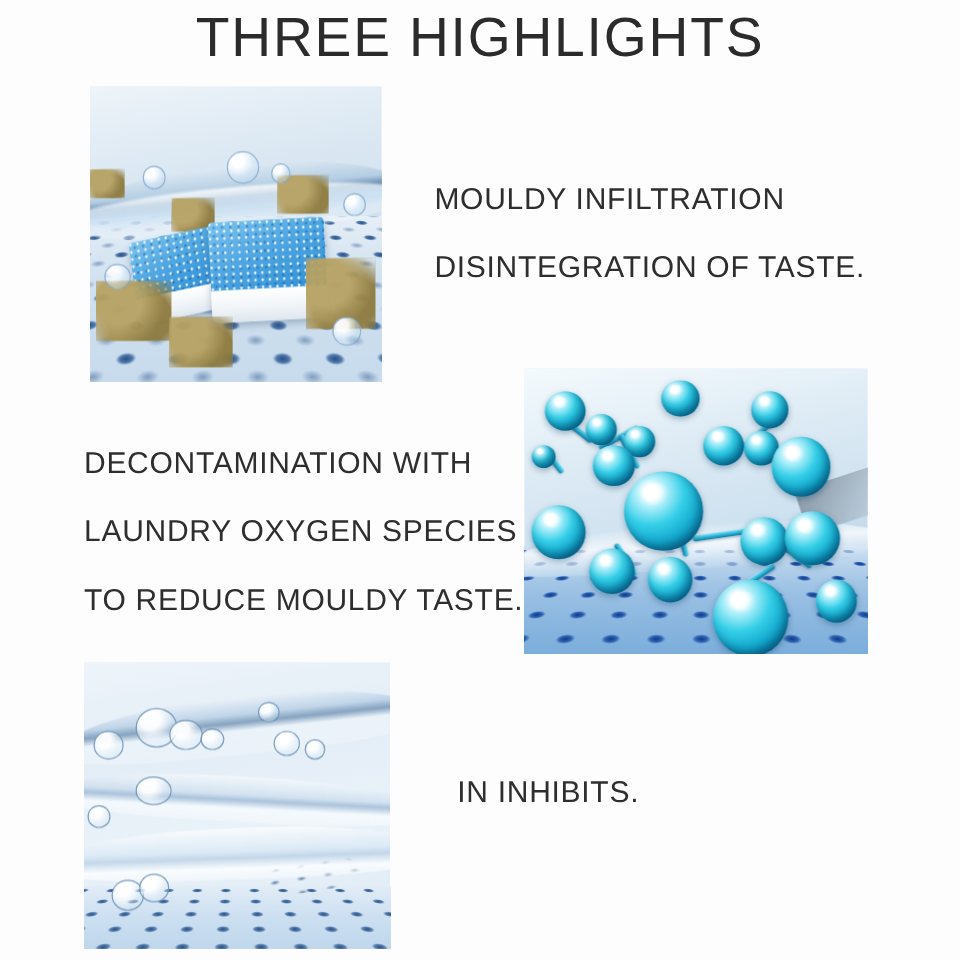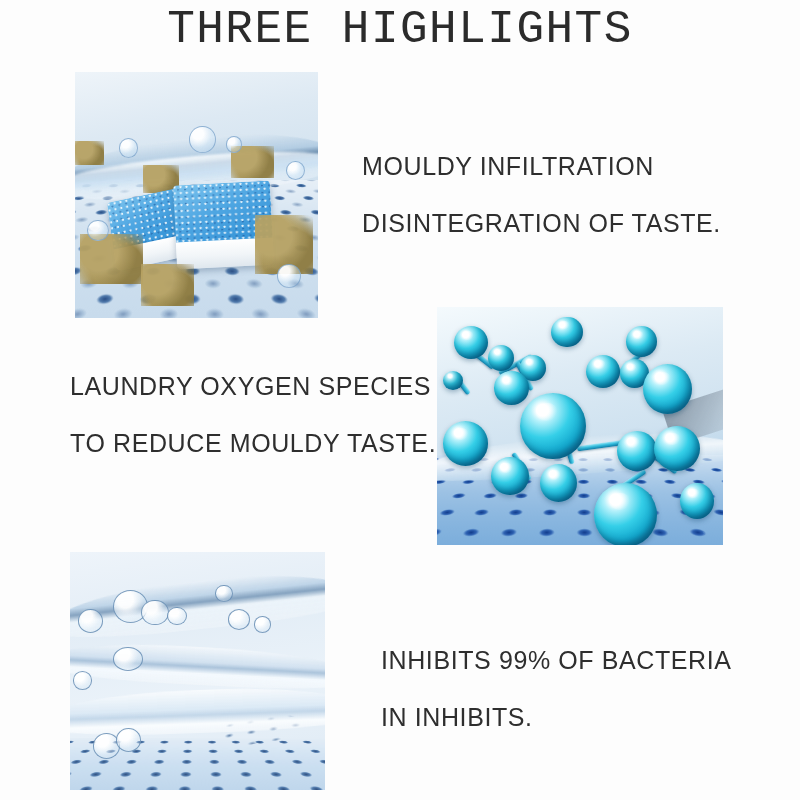--- a/index.html
+++ b/index.html
@@ -25,21 +25,20 @@
     position: absolute;
     left: 0;
     top: 4px;
     width: 800px;
     text-align: center;
     font-size: 46px;
     letter-spacing: 1.5px;
     font-weight: 400;
     color: #2b2b2b;
     white-space: nowrap;
-    font-family: Liberation Mono, monospace;
   }
 
   
   .copy {
     position: absolute;
     color: #2e2e2e;
     font-size: 25px;
     font-weight: 500;
     letter-spacing: 0.6px;
     line-height: 57px;
@@ -325,20 +324,21 @@
       <div class="bub" style="left:83%;top:78%;width:9%;height:9%;"></div>
     </div>
   </div>
 
   <div class="copy" id="copy-rapid">
     <span class="line">MOULDY INFILTRATION</span>
     <span class="line">DISINTEGRATION OF TASTE.</span>
   </div>
 
   <div class="copy" id="copy-decontam">
+    <span class="line">DECONTAMINATION WITH</span>
     <span class="line">LAUNDRY OXYGEN SPECIES</span>
     <span class="line">TO REDUCE MOULDY TASTE.</span>
   </div>
 
   <div class="photo" id="photo-molecule">
     <div class="scene">
       <div class="bg"></div>
       <div class="drumfloor"></div>
       <div class="rim"></div>
       <div class="corner"></div>
@@ -394,17 +394,16 @@
       <div class="wbub" style="left:72%;top:27%;width:6%;height:6%;"></div>
       <div class="wbub" style="left:3%;top:24%;width:9%;height:9%;"></div>
       <div class="wbub" style="left:17%;top:40%;width:11%;height:9%;"></div>
       <div class="wbub" style="left:1%;top:50%;width:7%;height:7%;"></div>
       <div class="wbub" style="left:9%;top:76%;width:10%;height:10%;"></div>
       <div class="wbub" style="left:18%;top:74%;width:9%;height:9%;"></div>
     </div>
   </div>
 
   <div class="copy" id="copy-bacteria">
-    <span class="line">INHIBITS 99% OF BACTERIA</span>
     <span class="line">IN INHIBITS.</span>
   </div>
 
 </div>
 
 </body></html>

